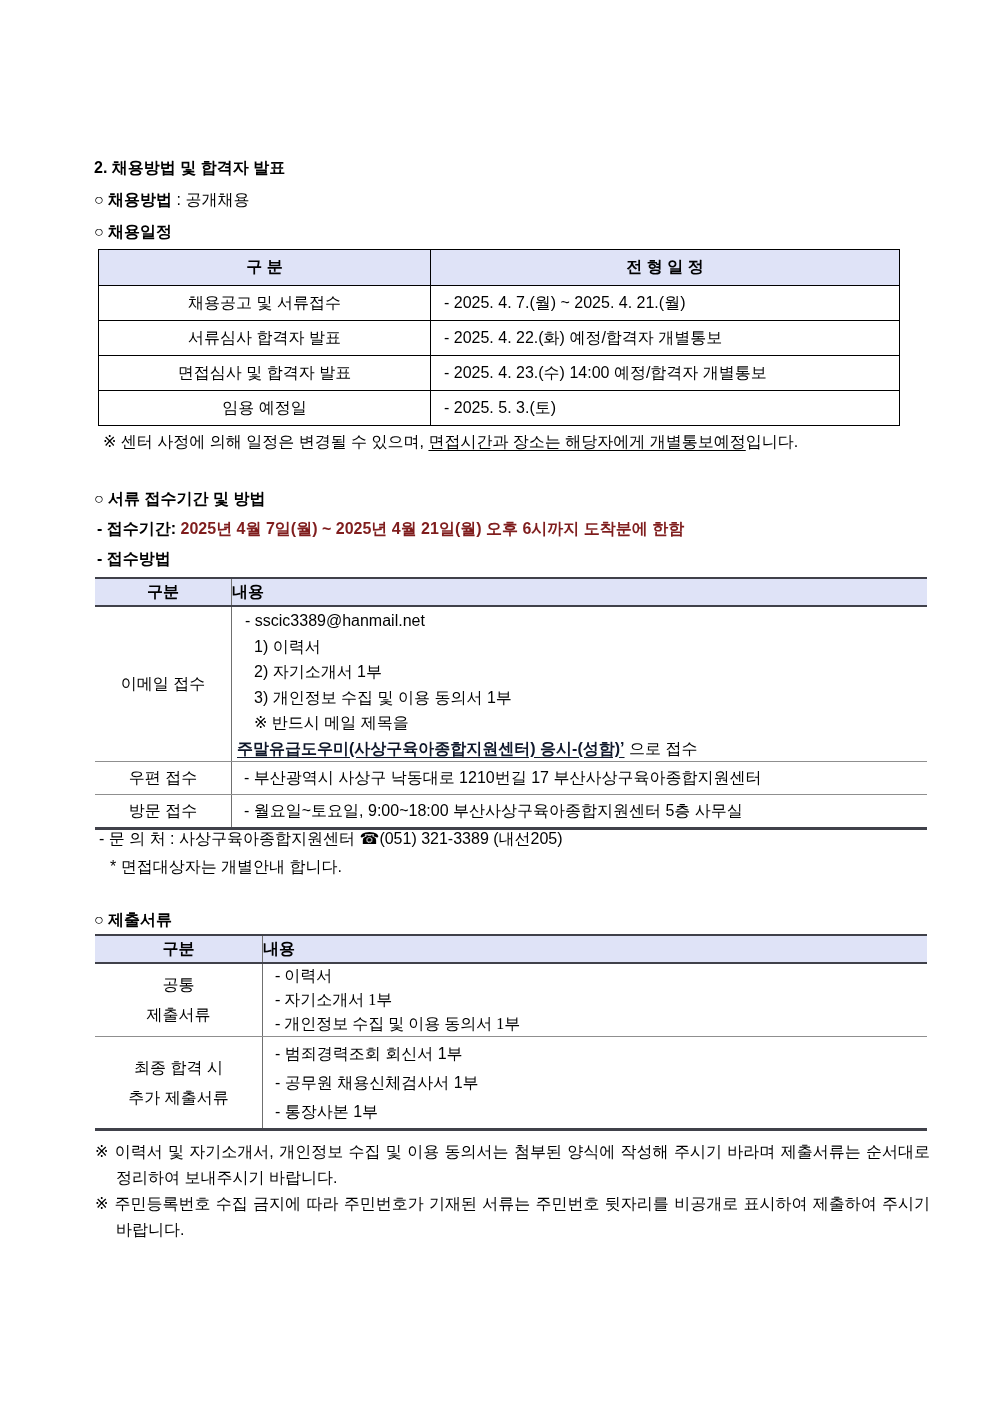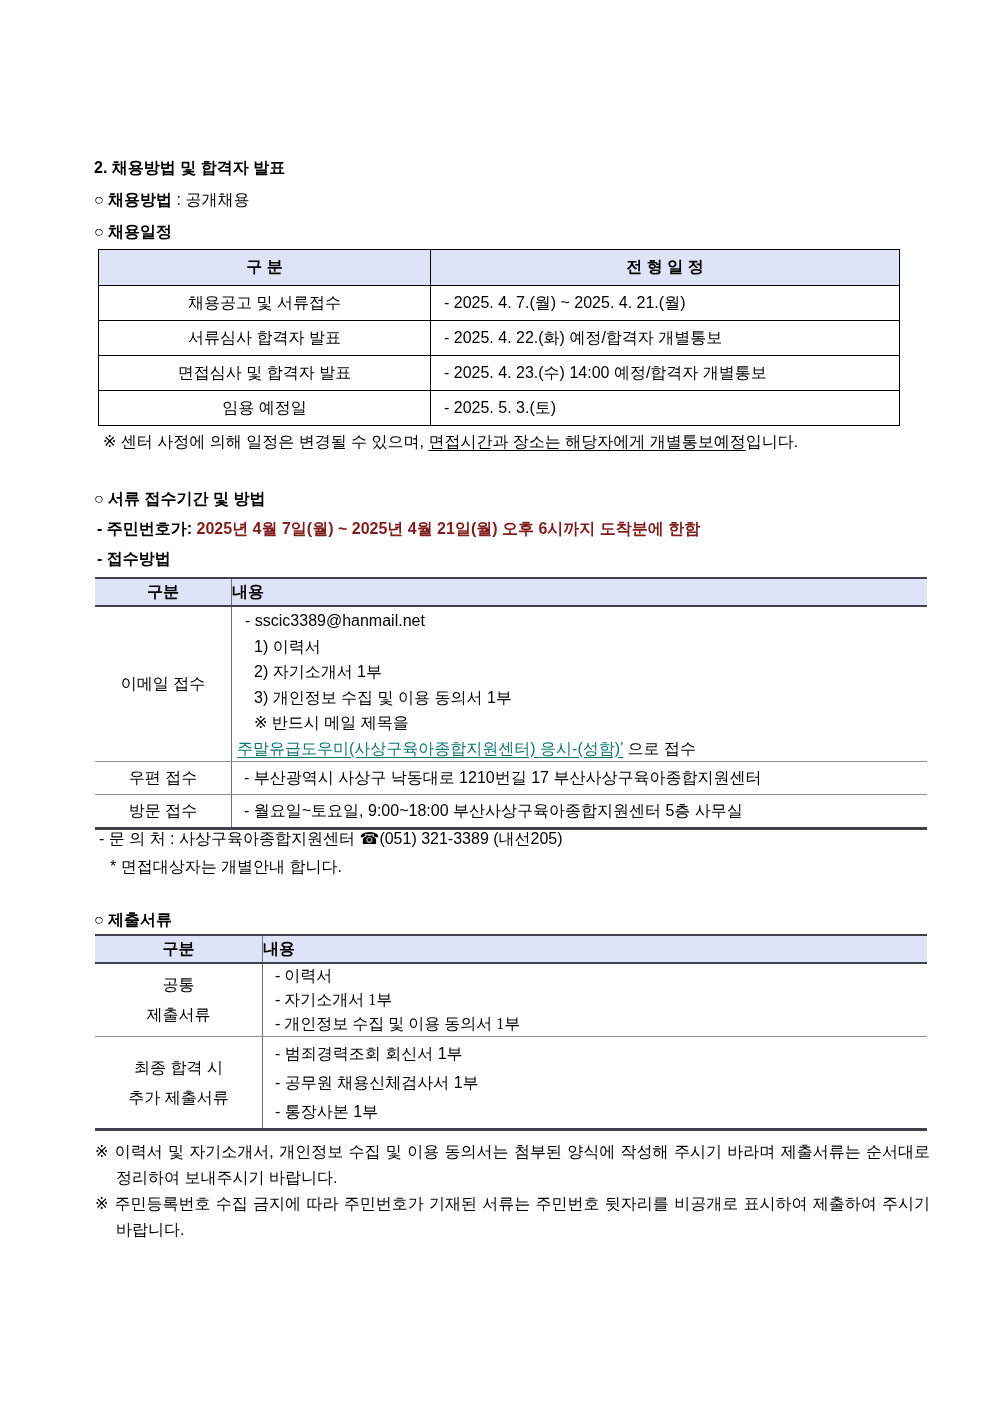--- a/index.html
+++ b/index.html
@@ -42,21 +42,21 @@
   .head-c2{flex:1;text-align:left;}
 
   .rowline{display:flex;align-items:center;}
   .t2 .row-single{height:32px;}
   .cell-text{padding-left:12px;}
 
   .email-content{padding:1px 0 0 13px;}
   .email-content .line{line-height:25.5px;}
   .email-content .ind{padding-left:9px;}
   .email-content .subject{margin-left:-8px;}
-  .mail-link{font-weight:normal;color:#0f766e;text-decoration:underline;text-underline-offset:3px;}
+  .mail-link{font-weight:bold;color:#0f172a;text-decoration:underline;text-underline-offset:3px;}
 
   .t3 .content1 .line{line-height:24px;}
   .t3 .content2{padding-top:2px;}
   .t3 .content2 .line{line-height:29px;}
   .t3 .c1 .lbl{line-height:30px;}
 
   
   .footnote-block p{margin:0;padding-left:21px;text-indent:-21px;
                     line-height:26px;text-align:justify;}
 </style>
@@ -102,21 +102,21 @@
   </tbody>
     </table>
 
   <div class="abs line20" style="left:103px;top:432px;">
     <span>※ 센터 사정에 의해 일정은 변경될 수 있으며, </span><span class="uline">면접시간과 장소는 해당자에게 개별통보예정</span><span>입니다.</span>
   </div>
 
   <div class="abs line20 b" style="left:94px;top:489px;">○ 서류 접수기간 및 방법</div>
 
   <div class="abs line20" style="left:97px;top:519px;">
-    <span class="b">- 주민번호가:</span><span class="b blue"> 2025년 4월 7일(월) ~ 2025년 4월 21일(월) 오후 6시까지 도착분에 한함</span>
+    <span class="b">- 접수기간:</span><span class="b blue"> 2025년 4월 7일(월) ~ 2025년 4월 21일(월) 오후 6시까지 도착분에 한함</span>
   </div>
 
   <div class="abs line20 b" style="left:97px;top:549px;">- 접수방법</div>
 
   <div class="hwp-table t2 abs" style="left:95px;top:577px;width:832px;">
     <div class="hwp-head">
       <div class="c1">구분</div>
       <div class="head-c2">내용</div>
     </div>
     <div class="hwp-row" style="height:154px;">

